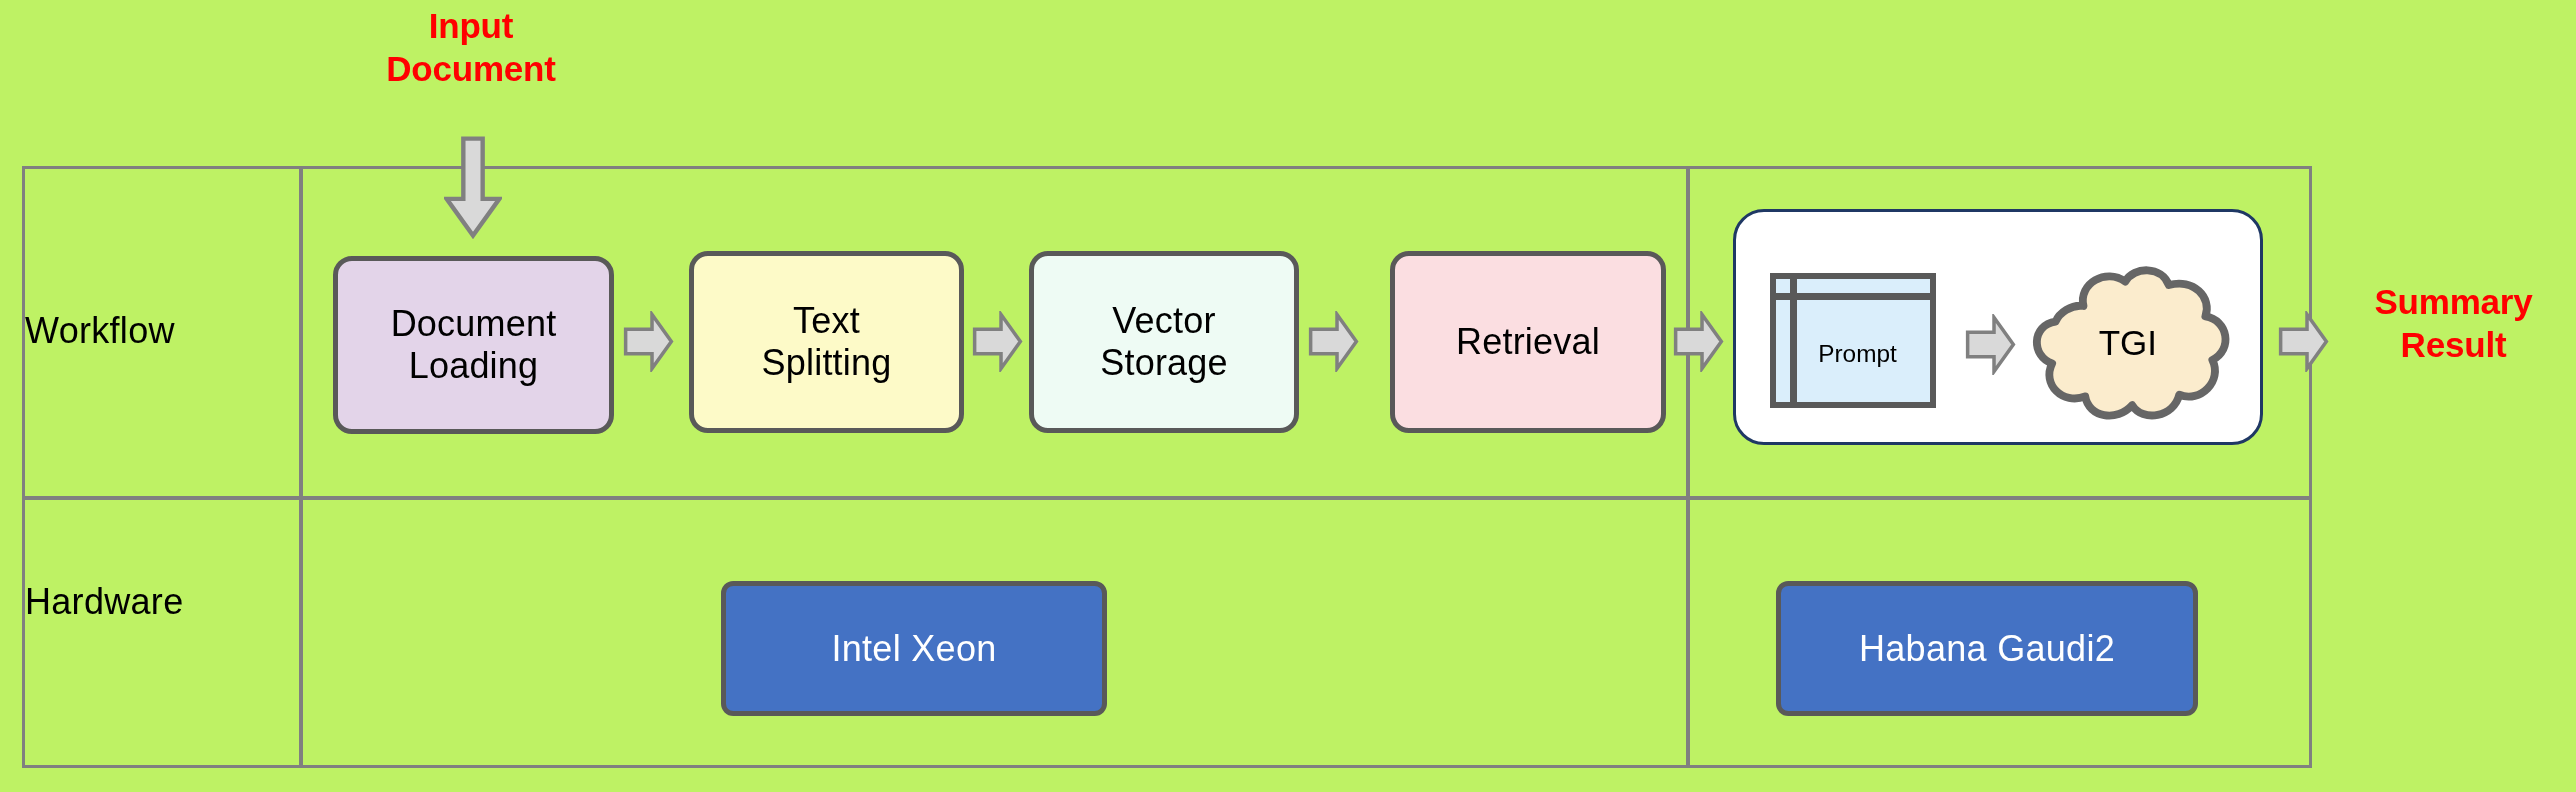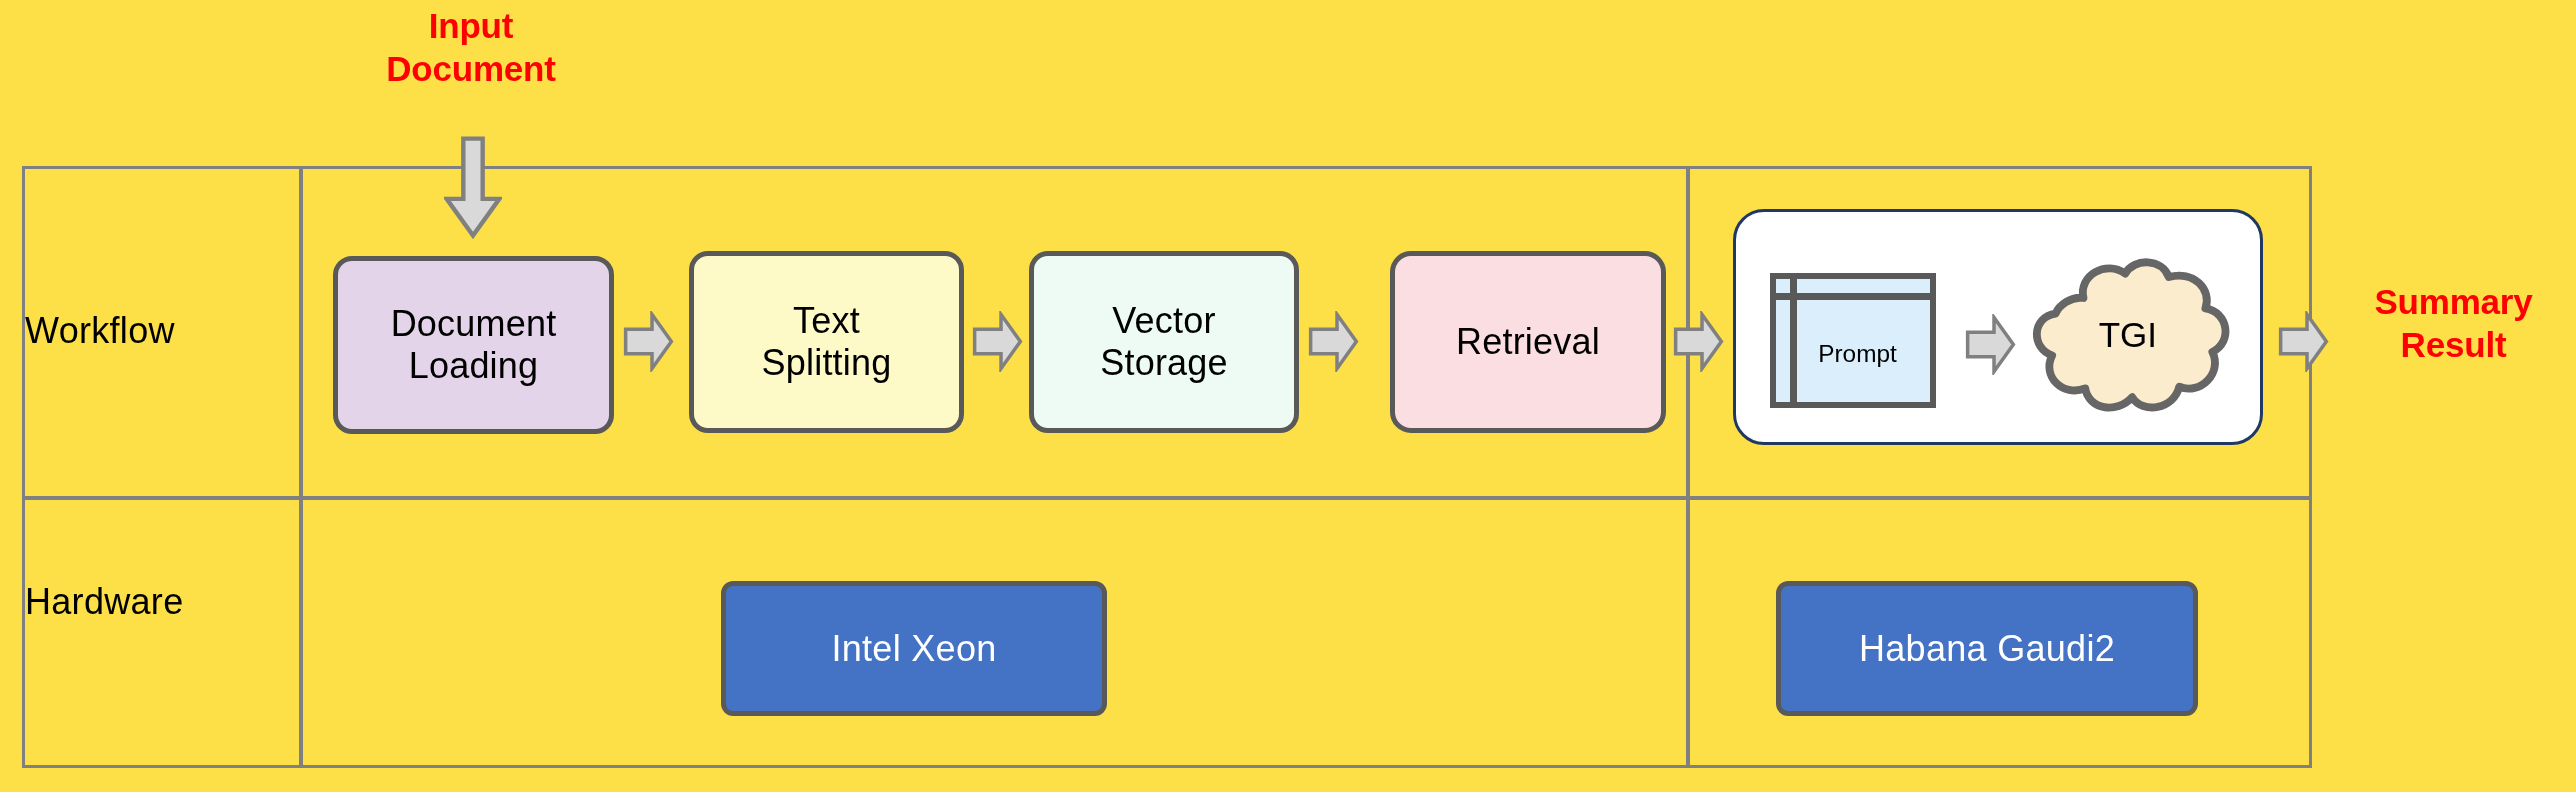--- a/index.html
+++ b/index.html
@@ -10,21 +10,21 @@
   }
   body {
     font-family: "Liberation Sans", sans-serif;
     -webkit-font-smoothing: antialiased;
   }
 
   #canvas {
     position: relative;
     width: 2576px;
     height: 792px;
-    background: #fde047;
+    background: #bef264;
     overflow: hidden;
   }
 
   
   .red-label {
     position: absolute;
     color: #ff0000;
     font-weight: bold;
     font-size: 35px;
     line-height: 1.22;
@@ -106,21 +106,20 @@
     left: 689px; top: 251px; width: 275px; height: 182px;
     background: #fdfac8;
   }
   #stage-vector-storage {
     left: 1029px; top: 251px; width: 270px; height: 182px;
     background: #eefbf4;
   }
   #stage-retrieval {
     left: 1390px; top: 251px; width: 276px; height: 182px;
     background: #fbdee1;
-    border-radius: 21px;
   }
 
   
   .chev {
     position: absolute;
     width: 51px;
     height: 61px;
   }
   .chev svg { display: block; width: 100%; height: 100%; }
 
@@ -191,21 +190,21 @@
     justify-content: center;
     font-size: 24.4px;
     color: #000000;
     padding-right: 18px;
   }
 
   
   #tgi-cloud {
     position: absolute;
     left: 2026px;
-    top: 251px;
+    top: 259px;
     width: 209px;
     height: 174px;
   }
   #tgi-cloud svg { display: block; width: 100%; height: 100%; }
   #tgi-cloud .tgi-text {
     position: absolute;
     left: 0; right: 0; top: 0; bottom: 0;
     display: flex;
     align-items: center;
     justify-content: center;

